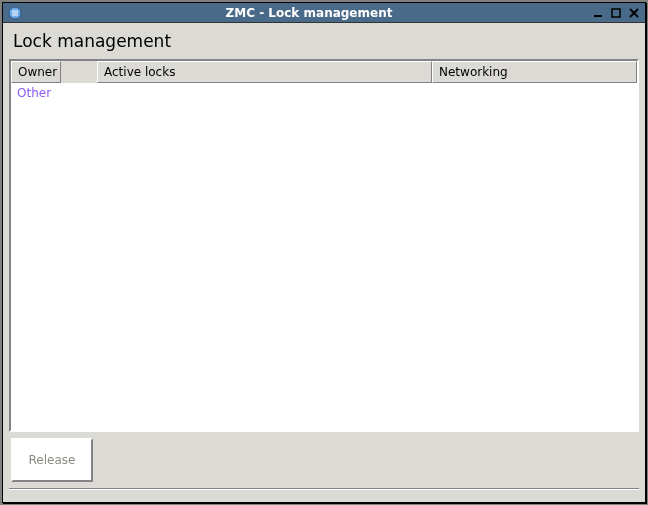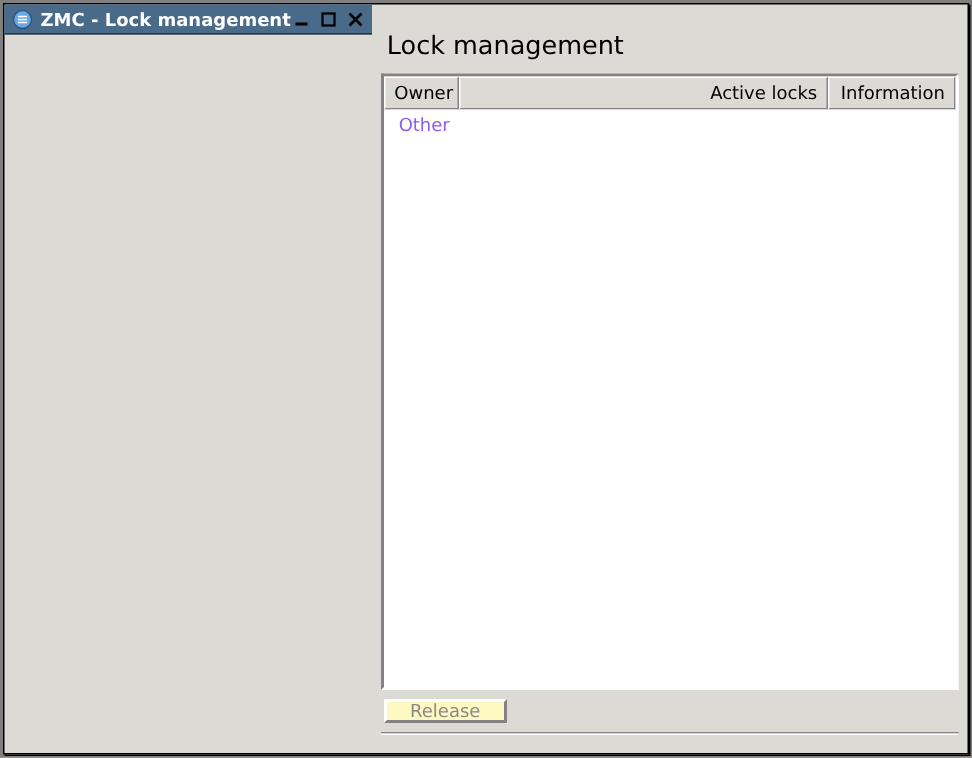--- a/index.html
+++ b/index.html
@@ -11,21 +11,21 @@
     background: #808080;
     overflow: hidden;
   }
   .window {
     position: absolute;
     left: 2px; top: 2px;
     width: 644px; height: 501px;
     background: #dcdad5;
     border: 1px solid #000;
     display: flex;
-    flex-direction: row;
+    flex-direction: column;
     box-shadow: 1px 1px 0 #000;
   }
   .titlebar {
     height: 20px;
     background: linear-gradient(#5b7a9a, #4a6a8a);
     background: #4a6a8a;
     display: flex;
     align-items: center;
     color: #fff;
     font-weight: bold;
@@ -50,54 +50,53 @@
   .titlebar .win-btn {
     width: 14px; height: 14px;
     display: flex; align-items: center; justify-content: center;
     color: #000;
     cursor: pointer;
   }
   .content {
     flex: 1;
     display: flex;
     flex-direction: column;
-    padding: 16px 6px 6px 6px;
+    padding: 6px 6px 6px 6px;
   }
   .page-title {
     font-size: 17px;
     color: #000;
     padding: 2px 4px 8px 4px;
   }
   .list-frame {
     border: 2px solid;
     border-color: #848284 #fff #fff #848284;
     background: #fff;
     flex: 1;
     display: flex;
     flex-direction: column;
     overflow: hidden;
-    text-align: right;
   }
   .list-header {
     display: flex;
     height: 22px;
     background: #dcdad5;
   }
   .list-header .col {
     border: 1px solid;
     border-color: #fff #848284 #848284 #fff;
     padding: 3px 6px;
     background: #dcdad5;
     font-size: 12px;
     color: #000;
     white-space: nowrap;
     overflow: hidden;
   }
   .col-owner { width: 50px; }
-  .col-locks { width: 246px; }
+  .col-locks { width: 335px; margin-left: 36px; }
   .col-info  { flex: 1; }
   .list-body {
     flex: 1;
     background: #fff;
     overflow: auto;
   }
   .list-row {
     display: flex;
     height: 20px;
     align-items: center;
@@ -117,22 +116,22 @@
     border-bottom: 1px solid #fff;
     margin: 2px 0 6px 0;
   }
   .button-row-2 {
     display: flex;
     justify-content: flex-end;
     padding: 0 2px 2px 2px;
   }
   .btn {
     min-width: 82px;
-    height: 16px;
-    background: #fef9c3;
+    height: 44px;
+    background: #ffffff;
     border: 2px solid;
     border-color: #fff #848284 #848284 #fff;
     display: inline-flex;
     align-items: center;
     justify-content: center;
     gap: 5px;
     font-size: 12px;
     padding: 0 10px;
     cursor: pointer;
   }
@@ -183,21 +182,21 @@
   </div>
 
   <div class="content">
 
     <div class="page-title">Lock management</div>
 
     <div class="list-frame">
       <div class="list-header">
         <div class="col col-owner">Owner</div>
         <div class="col col-locks">Active locks</div>
-        <div class="col col-info">Information</div>
+        <div class="col col-info">Networking</div>
       </div>
       <div class="list-body">
         <div class="list-row">
           <div class="cell col-owner">Other</div>
         </div>
       </div>
     </div>
 
     <div class="button-row-1">
       <div class="btn disabled">

